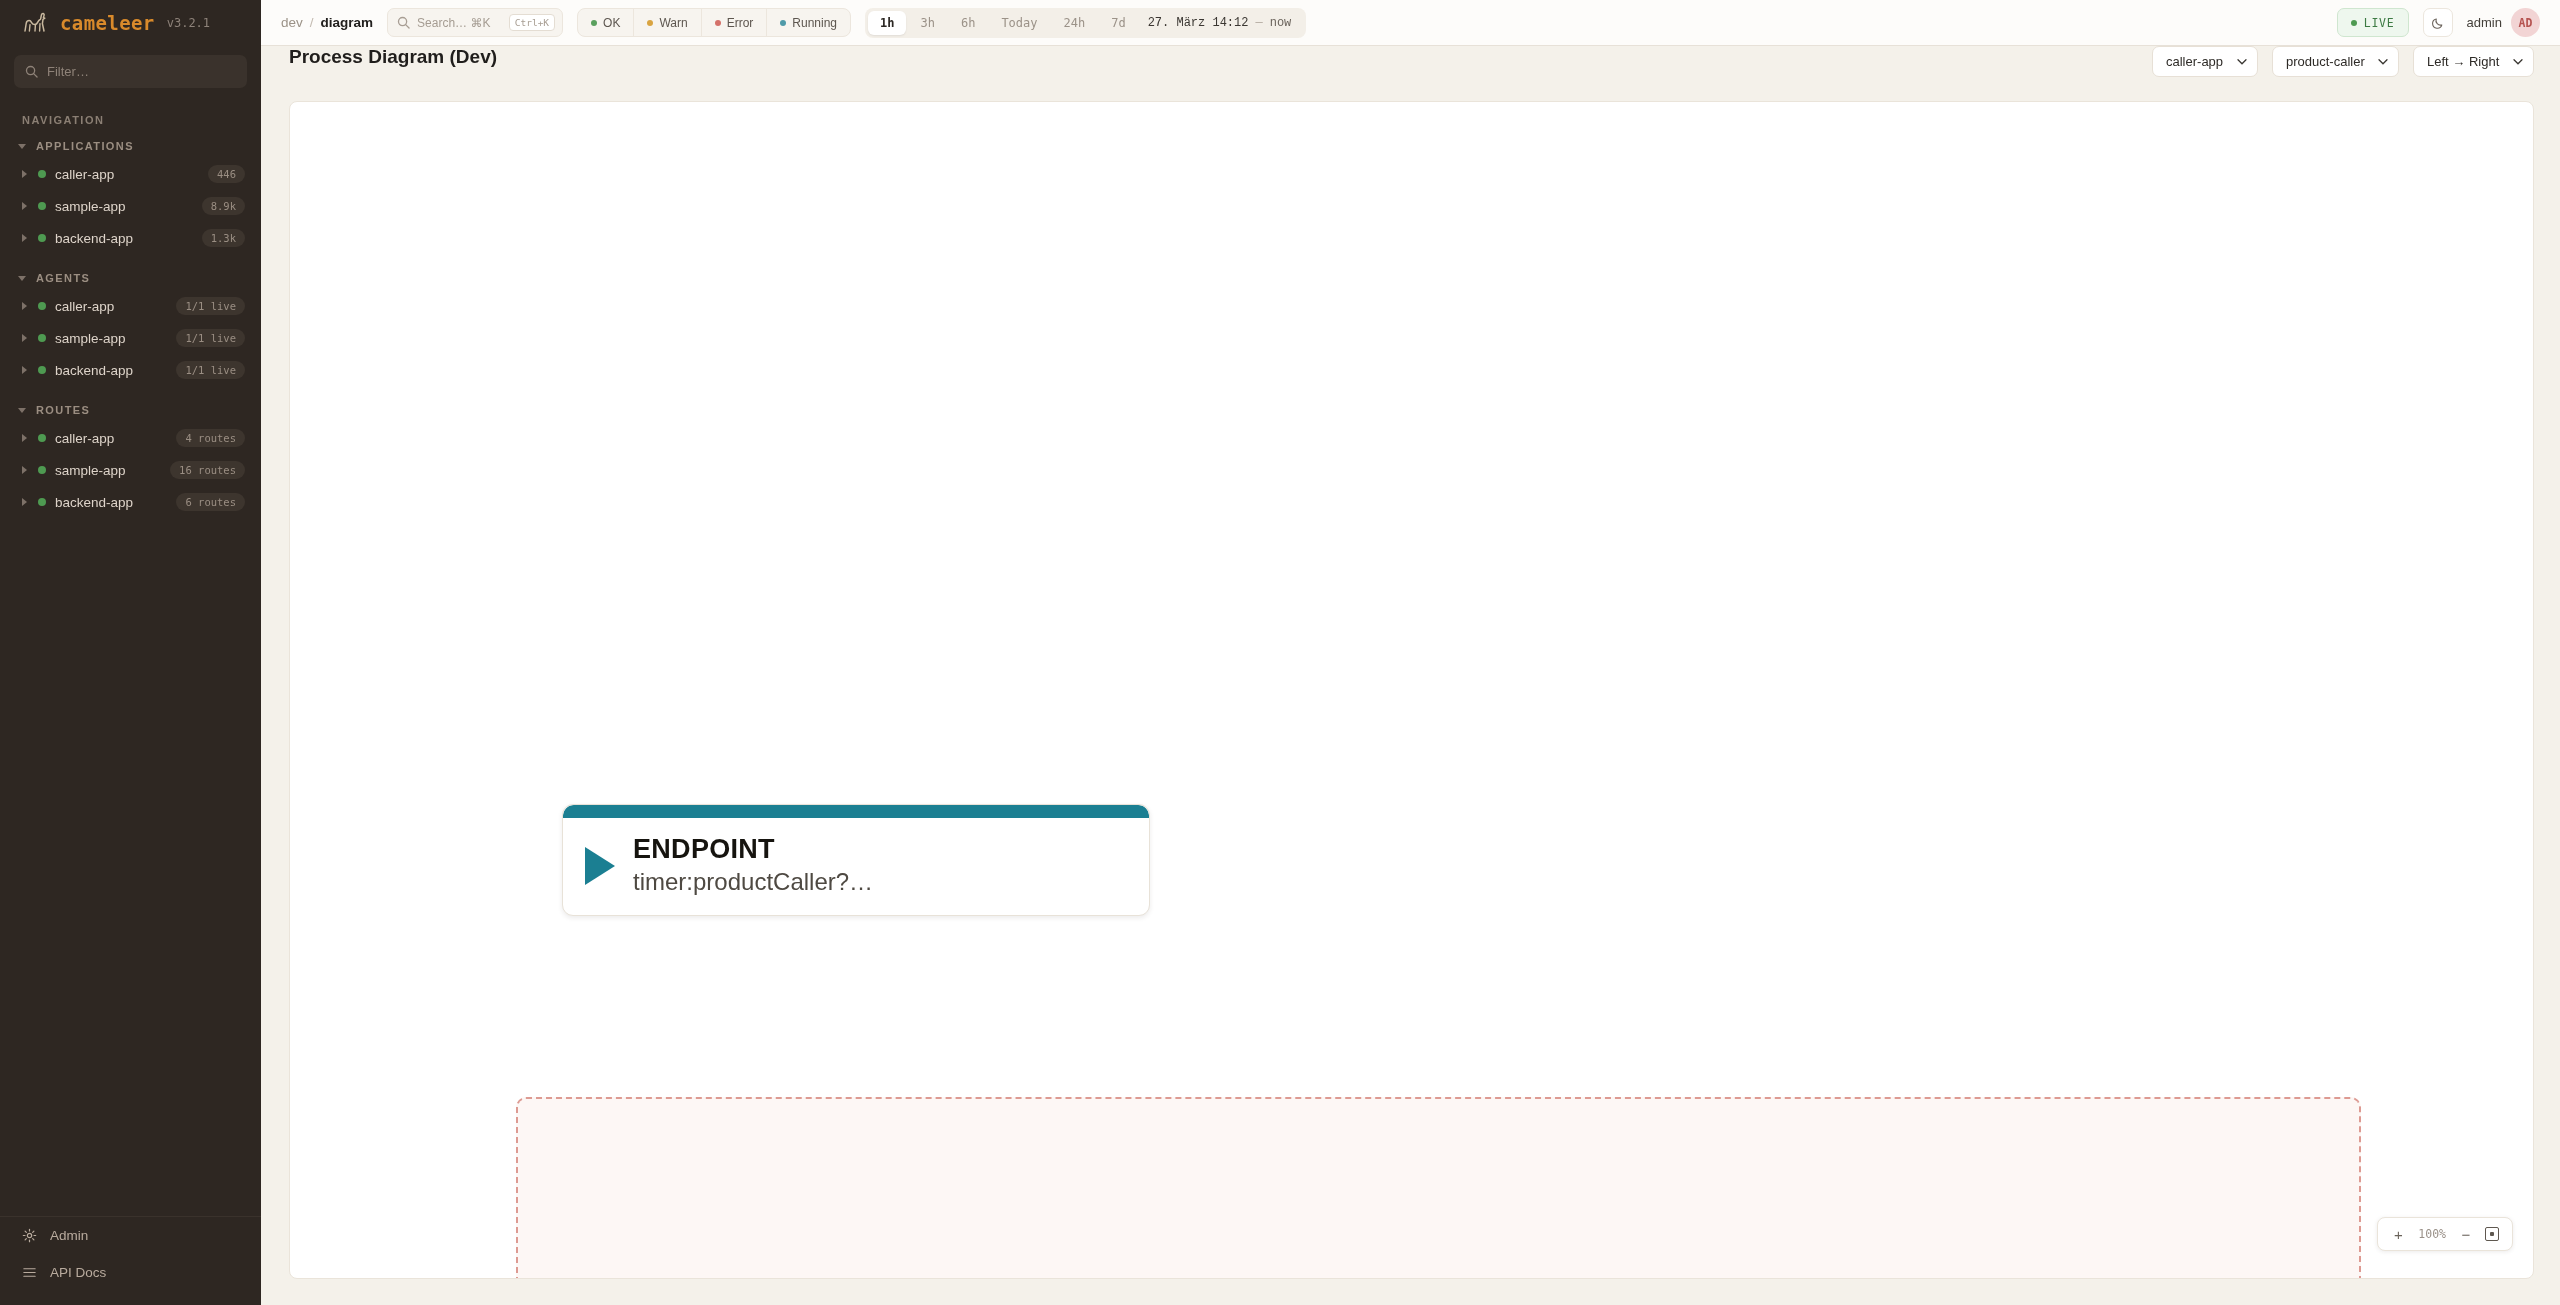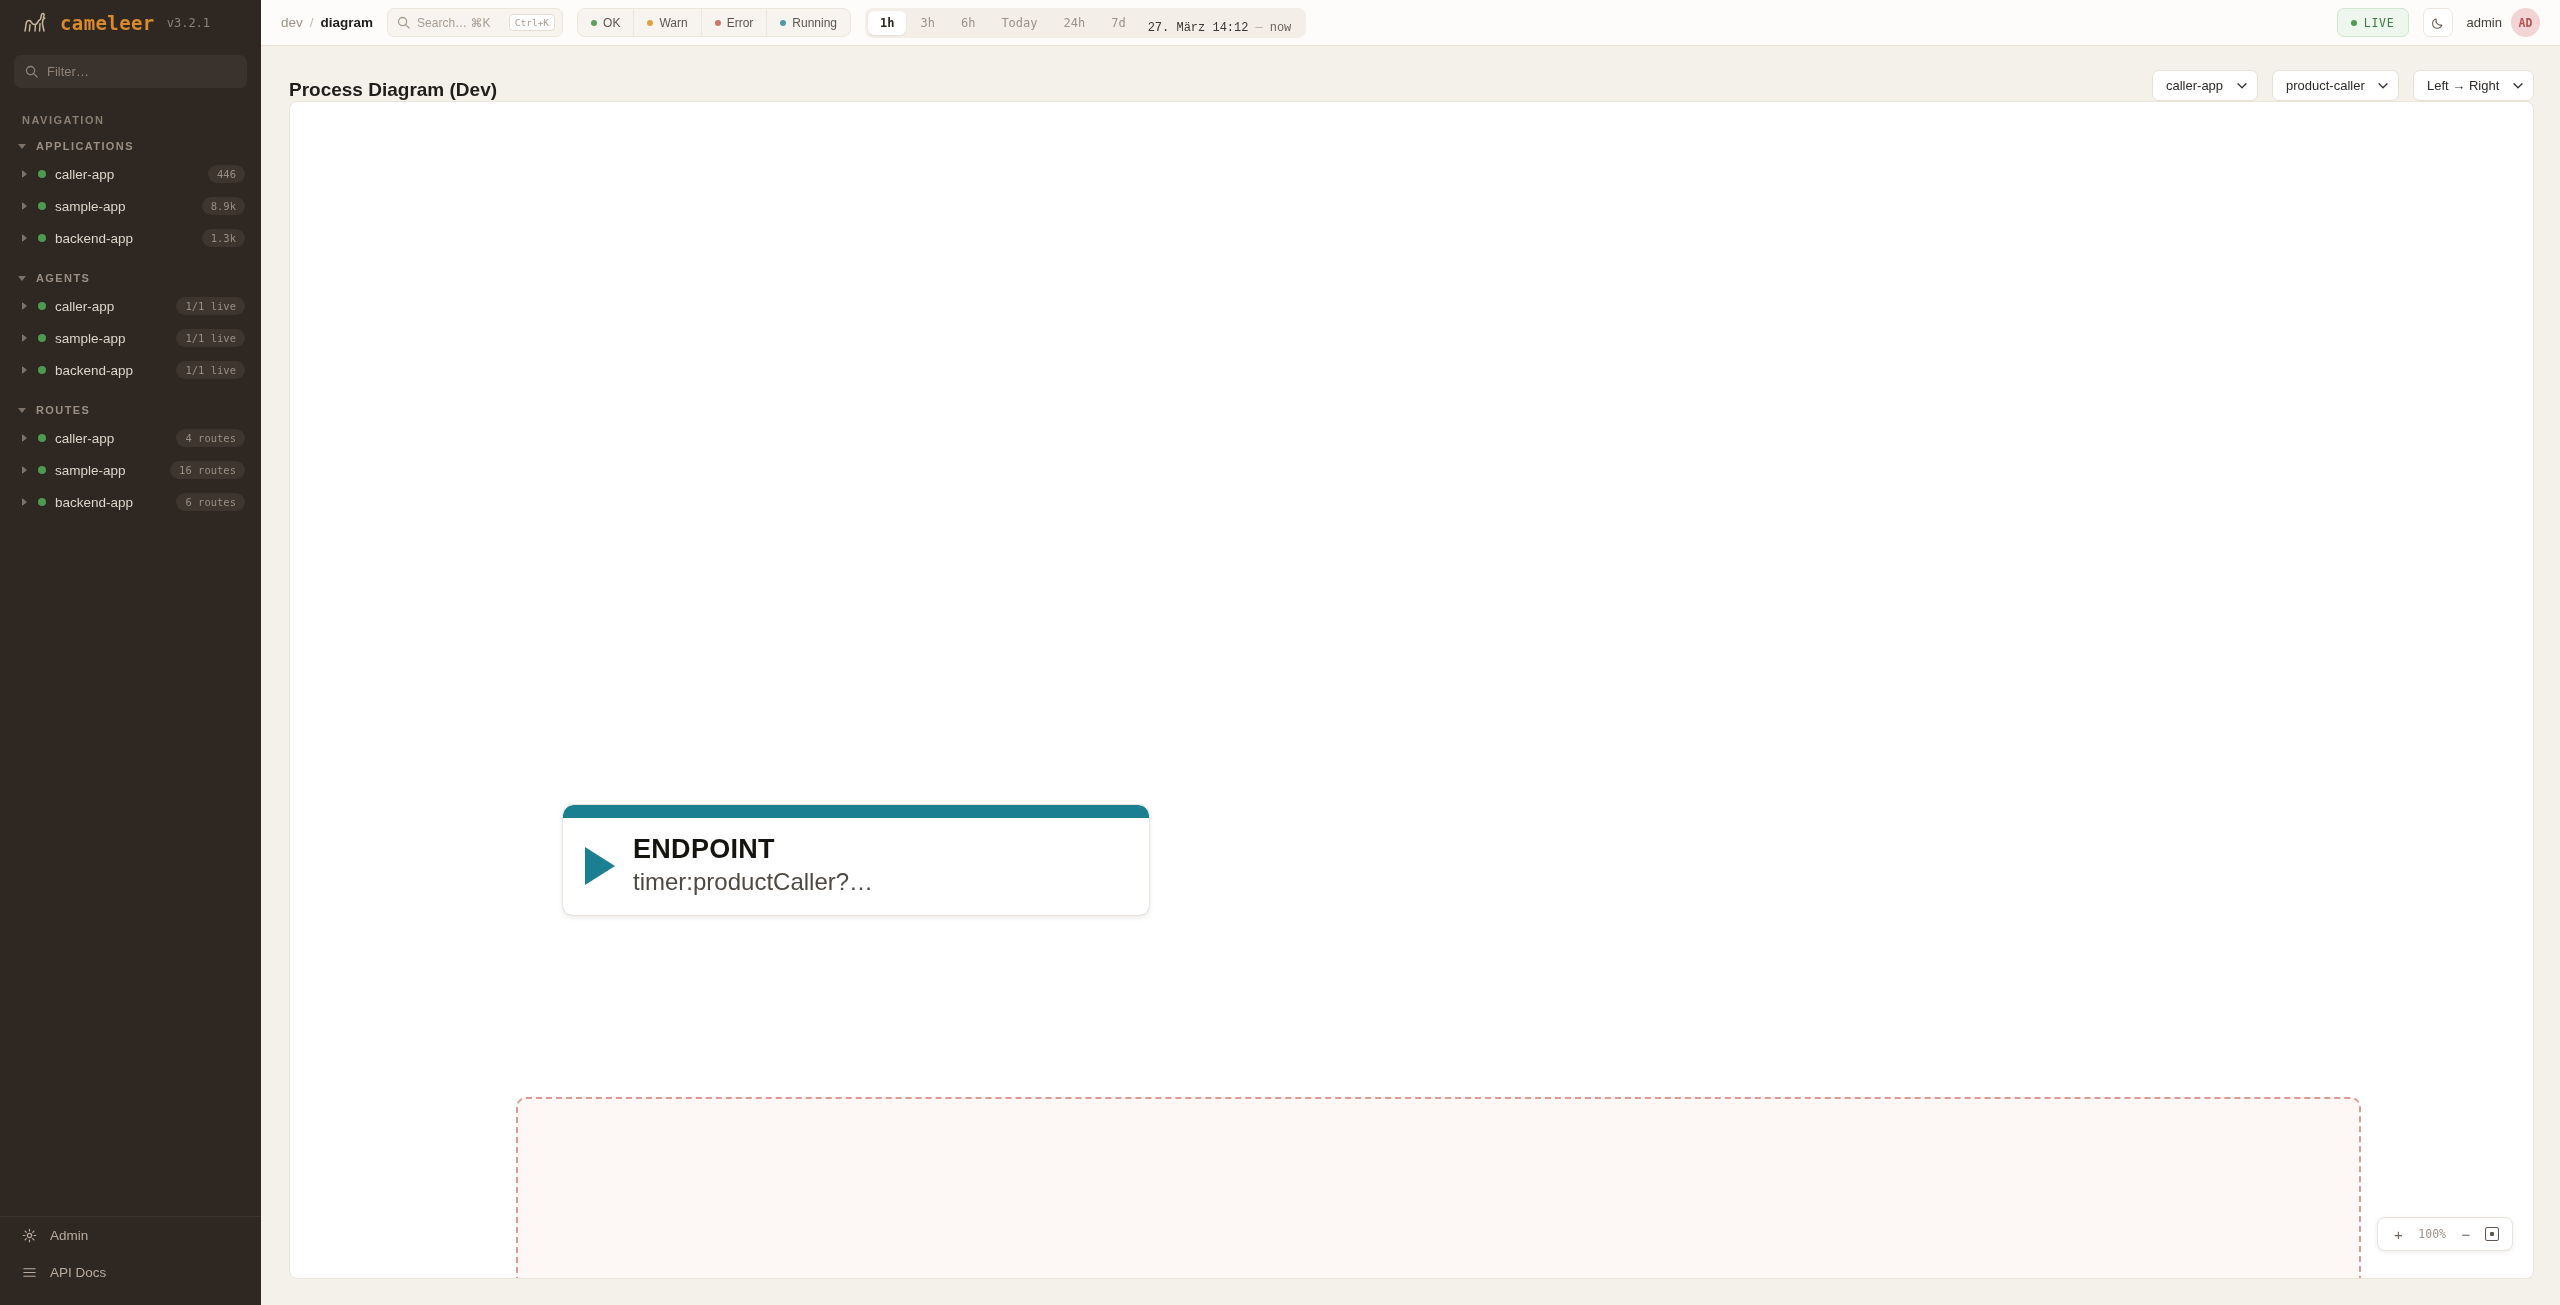--- a/index.html
+++ b/index.html
@@ -128,21 +128,21 @@
   }
   .seg .sgi {
     display: flex; align-items: center; gap: 6px;
     padding: 0 13px; height: 100%; font-size: 12px; color: #5d564f;
     border-right: 1px solid #ece6dd; cursor: pointer; white-space: nowrap;
   }
   .seg .sgi:last-child { border-right: none; }
   .sdot { width: 6px; height: 6px; border-radius: 50%; flex: 0 0 6px; }
 
   .timeseg {
-    display: flex; align-items: flex-end; background: #f3efe8;
+    display: flex; align-items: center; background: #f3efe8;
     border-radius: 8px; height: 30px; padding: 3px; gap: 2px;
   }
   .timeseg .ti {
     padding: 0 12px; height: 24px; display: flex; align-items: center;
     font-size: 12px; color: #9b9288; border-radius: 6px; cursor: pointer;
     font-family: "DejaVu Sans Mono", monospace; white-space: nowrap;
   }
   .timeseg .ti.active {
     background: #fff; color: #2b2723; font-weight: 700;
     box-shadow: 0 1px 2px rgba(0,0,0,.08);
@@ -175,21 +175,21 @@
     width: 29px; height: 29px; border-radius: 50%;
     background: #f2d4d4; color: #b5524f;
     display: flex; align-items: center; justify-content: center;
     font-size: 11.5px; font-weight: 700;
     font-family: "DejaVu Sans Mono", monospace;
   }
 
   
   #pagehead {
     height: 55px; flex: 0 0 55px; background: #f4f1ea;
-    display: flex; align-items: flex-end; padding: 0 26px 0 28px; gap: 14px;
+    display: flex; align-items: flex-start; padding: 0 26px 0 28px; gap: 14px;
   }
   #pagehead h1 { font-size: 19px; color: #201e1c; font-weight: 700; }
   .selwrap { position: relative; }
   .sel {
     appearance: none; -webkit-appearance: none;
     background: #fff; border: 1px solid #e7e0d6; border-radius: 7px;
     height: 31px; padding: 0 33px 0 13px;
     font-size: 13px; color: #2e2b27; cursor: pointer;
     font-family: "Liberation Sans", sans-serif; outline: none;
   }

